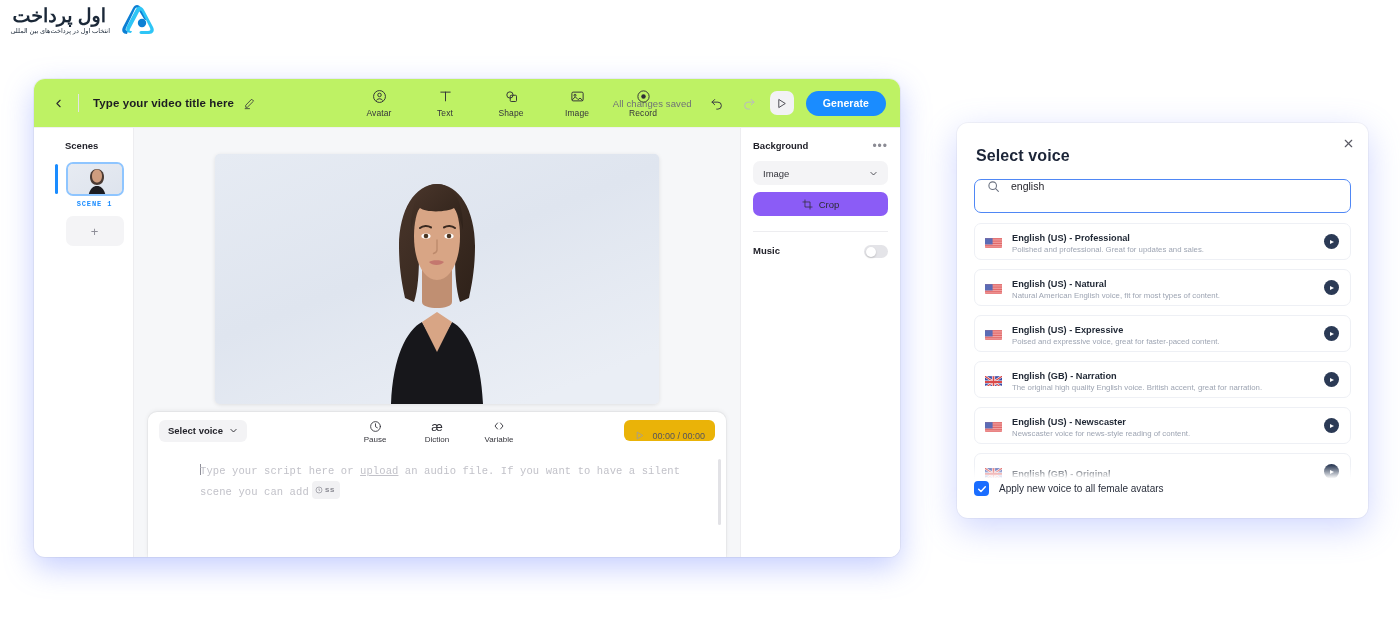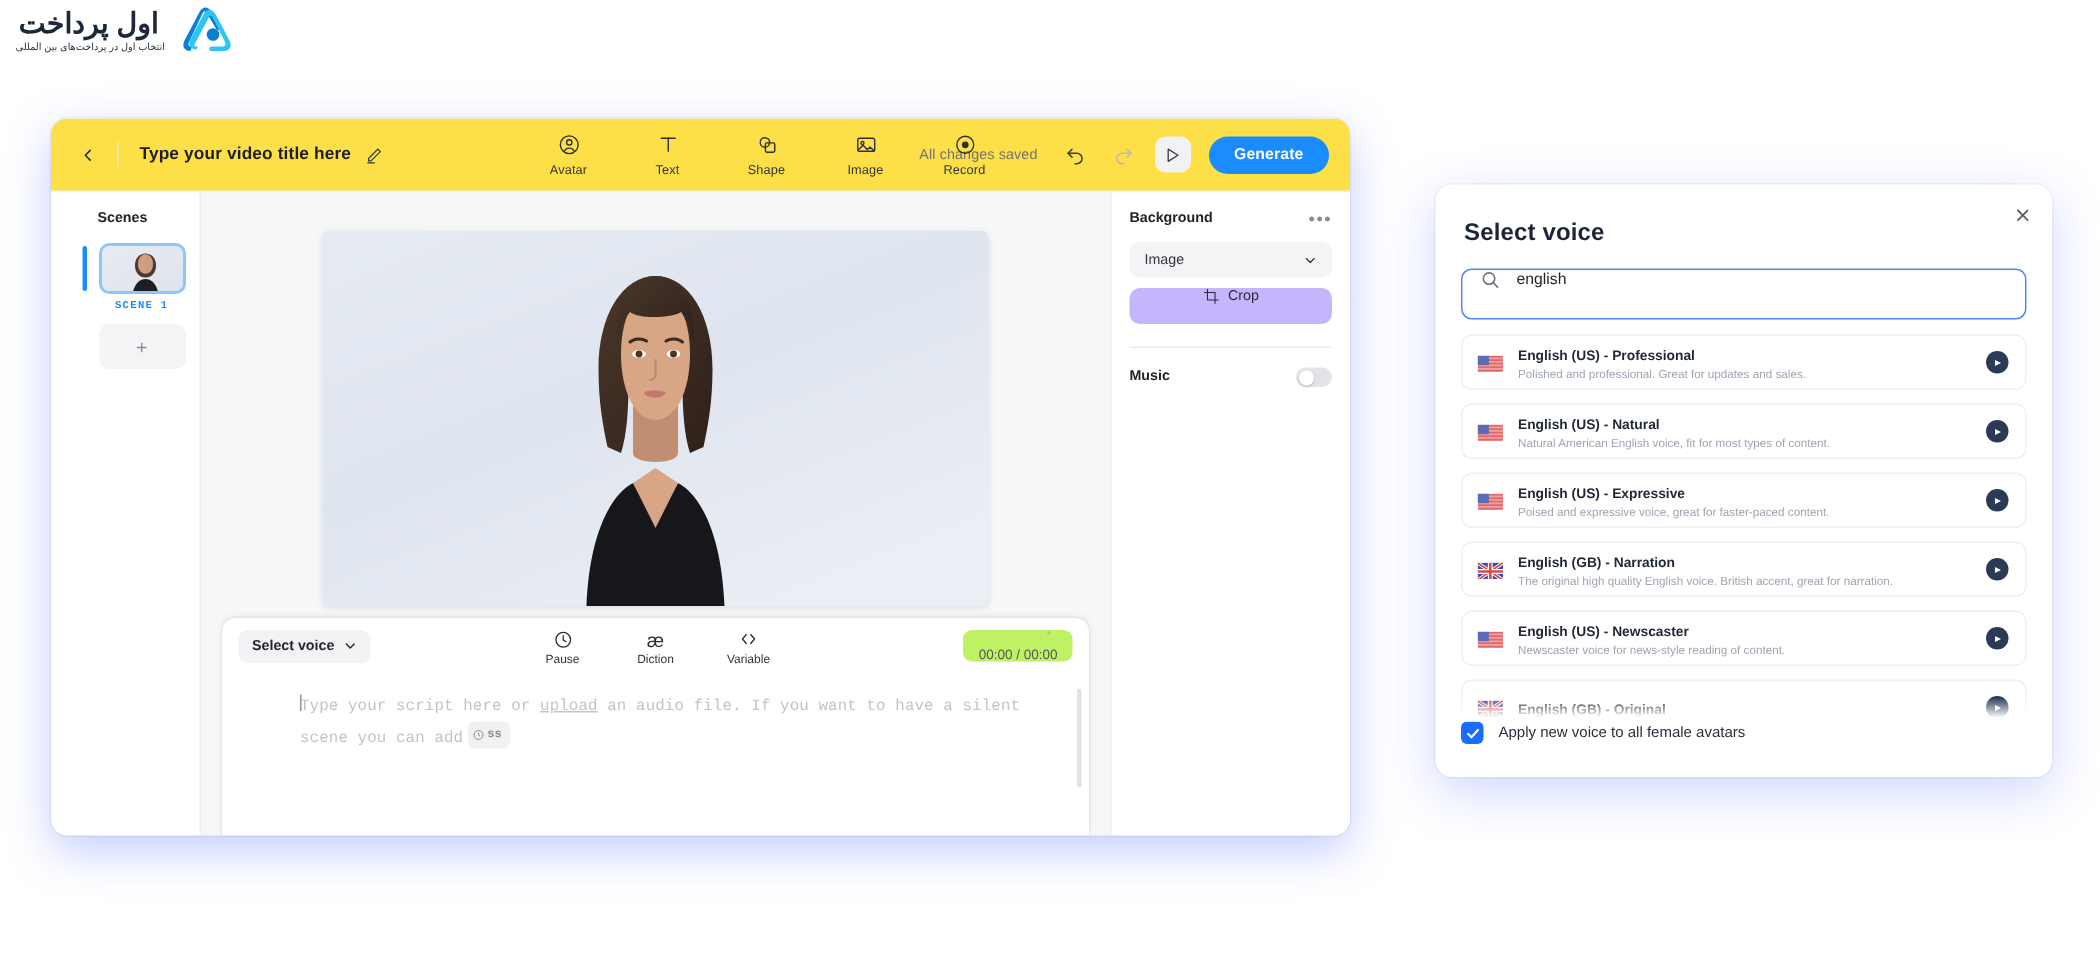--- a/index.html
+++ b/index.html
@@ -29,21 +29,21 @@
     position: absolute; left: 34px; top: 79px;
     width: 866px; height: 478px;
     background: #fff; border-radius: 11px;
     box-shadow: 0 0 0 1px rgba(0,0,0,0.045), 0 10px 30px rgba(108,130,255,0.40);
     overflow: hidden; display: flex; flex-direction: column;
   }
 
   
   .topbar {
     height: 49px; display: flex; align-items: center;
-    padding: 0 14px 0 12px; background: #fde047;
+    padding: 0 14px 0 12px; background: #bef264;
     border-bottom: 1px solid #f0f0f1; flex: 0 0 49px; position: relative;
   }
   .tb-back {
     width: 24px; height: 24px; display: flex; align-items: center;
     justify-content: center; cursor: pointer; color: #2b2b30;
   }
   .tb-sep { width: 1px; height: 18px; background: #e3e3e6; margin: 0 14px 0 8px; }
   .tb-title {
     font-size: 11.5px; font-weight: bold; color: #1d1d22;
     letter-spacing: .1px; white-space: nowrap;
@@ -127,22 +127,22 @@
     height: 22px; padding: 0 9px; border-radius: 6px; background: #f3f3f5;
     display: flex; align-items: center; gap: 6px; cursor: pointer;
     font-size: 9.5px; font-weight: bold; color: #24242b;
   }
   .script-tools { position: absolute; left: 50%; transform: translateX(-50%); display: flex; gap: 18px; padding-top: 2px; }
   .stool { display: flex; flex-direction: column; align-items: center; gap: 2px; cursor: pointer; width: 44px; }
   .stool-ic { height: 14px; display: flex; align-items: center; justify-content: center; color: #2e2e35; }
   .stool-lb { font-size: 8px; color: #34343b; }
   .time-pill {
     margin-left: auto; height: 21px; padding: 0 10px; border-radius: 6px;
-    background: #bef264; display: flex; align-items: flex-end; gap: 7px;
-    font-size: 9px; color: #55555e; cursor: pointer; flex-direction: column;
+    background: #eab308; display: flex; align-items: flex-end; gap: 7px;
+    font-size: 9px; color: #55555e; cursor: pointer;
   }
   .script-area { flex: 1; position: relative; padding: 12px 40px 0 52px; }
   .script-text {
     font-family: "Liberation Mono", monospace; font-size: 10.5px;
     color: #c2c2c9; line-height: 1.95; letter-spacing: .1px;
   }
   .script-text .ul { text-decoration: underline; }
   .caret {
     display: inline-block; width: 1px; height: 11px; background: #8e8e98;
     vertical-align: -1px; margin-right: -1px;
@@ -164,22 +164,22 @@
   }
   .rp-head { display: flex; align-items: center; justify-content: space-between; margin-bottom: 10px; }
   .rp-title { font-size: 9.5px; font-weight: bold; color: #22222a; }
   .rp-dots { color: #8b8b94; font-size: 12px; letter-spacing: 1px; cursor: pointer; line-height: 6px; }
   .rp-select {
     height: 24px; border-radius: 7px; background: #f4f4f6; display: flex;
     align-items: center; justify-content: space-between; padding: 0 10px;
     font-size: 9.5px; color: #34343b; cursor: pointer; margin-bottom: 7px;
   }
   .rp-btn {
-    height: 24px; border-radius: 7px; background: #c4b5fd; display: flex;
-    align-items: flex-start; justify-content: center; gap: 6px;
+    height: 24px; border-radius: 7px; background: #8b5cf6; display: flex;
+    align-items: center; justify-content: center; gap: 6px;
     font-size: 9.5px; color: #2c2c33; cursor: pointer;
   }
   .rp-div { height: 1px; background: #ededf0; margin: 15px 0 13px; }
   .rp-row { display: flex; justify-content: space-between; }
   .toggle {
     width: 24px; height: 13px; border-radius: 7px; background: #e4e4e8;
     position: relative; cursor: pointer;
   }
   .toggle::after {
     content: ""; position: absolute; left: 1.5px; top: 1.5px;

